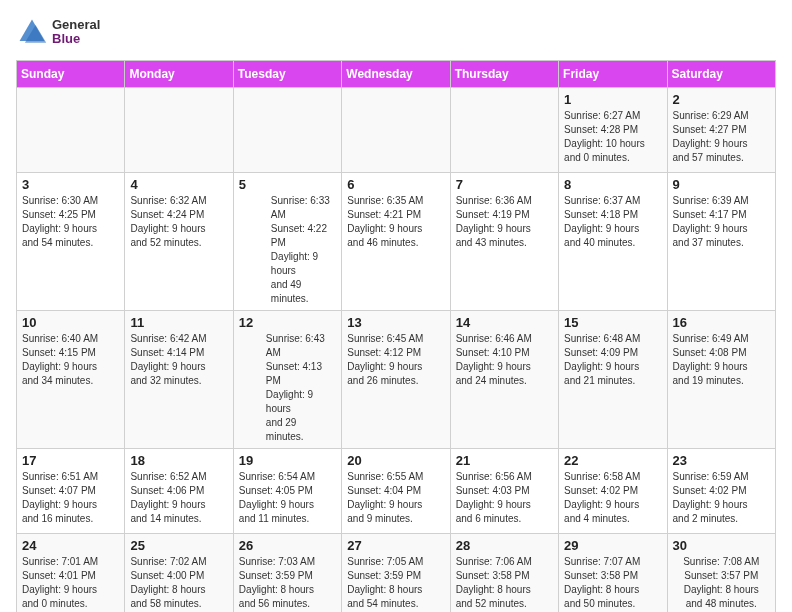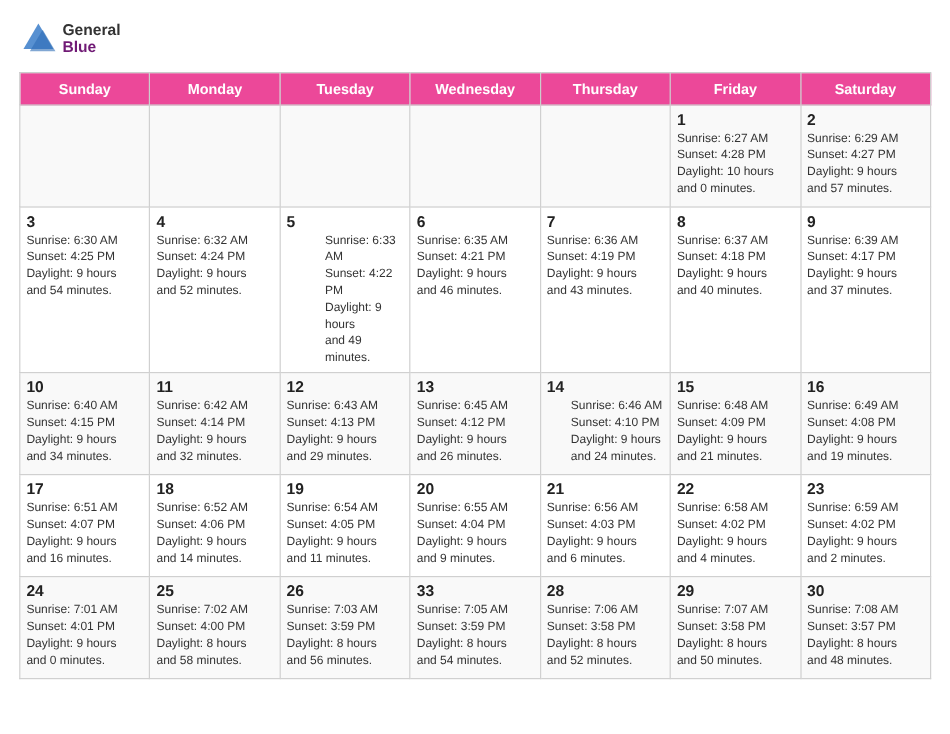--- a/index.html
+++ b/index.html
@@ -47,25 +47,25 @@
       font-size: 16px;
       font-weight: normal;
       color: #444;
     }
     table {
       width: 100%;
       border-collapse: collapse;
       table-layout: fixed;
     }
     thead tr th {
-      background-color: #ec4899;
+      background-color: #d946ef;
       color: #fff;
-      text-align: center;
+      text-align: left;
       font-size: 12px;
-      padding: 6px 20px;
+      padding: 6px 4px;
       border: 1px solid #ccc;
     }
     tbody tr td {
       vertical-align: top;
       border: 1px solid #d0d0d0;
       padding: 4px 5px;
       font-size: 10px;
       color: #333;
       height: 85px;
       background: #fff;
@@ -204,35 +204,35 @@
         </td>
         <td>
           <span class="day-num">11</span>
           <div class="day-info" style="white-space: pre-line;">Sunrise: 6:42 AM
 Sunset: 4:14 PM
 Daylight: 9 hours
 and 32 minutes.</div>
         </td>
         <td>
           <span class="day-num">12</span>
-          <div class="day-info" style="white-space: pre-line;">Sunrise: 6:43 AM
+          <div class="day-info" style="white-space: pre-line; margin-left: 27px;">Sunrise: 6:43 AM
 Sunset: 4:13 PM
 Daylight: 9 hours
 and 29 minutes.</div>
         </td>
         <td>
           <span class="day-num">13</span>
           <div class="day-info" style="white-space: pre-line;">Sunrise: 6:45 AM
 Sunset: 4:12 PM
 Daylight: 9 hours
 and 26 minutes.</div>
         </td>
         <td>
           <span class="day-num">14</span>
-          <div class="day-info" style="white-space: pre-line; margin-left: 20px;">Sunrise: 6:46 AM
+          <div class="day-info" style="white-space: pre-line;">Sunrise: 6:46 AM
 Sunset: 4:10 PM
 Daylight: 9 hours
 and 24 minutes.</div>
         </td>
         <td>
           <span class="day-num">15</span>
           <div class="day-info" style="white-space: pre-line;">Sunrise: 6:48 AM
 Sunset: 4:09 PM
 Daylight: 9 hours
 and 21 minutes.</div>
@@ -312,21 +312,21 @@
 and 58 minutes.</div>
         </td>
         <td>
           <span class="day-num">26</span>
           <div class="day-info" style="white-space: pre-line;">Sunrise: 7:03 AM
 Sunset: 3:59 PM
 Daylight: 8 hours
 and 56 minutes.</div>
         </td>
         <td>
-          <span class="day-num">33</span>
+          <span class="day-num">27</span>
           <div class="day-info" style="white-space: pre-line;">Sunrise: 7:05 AM
 Sunset: 3:59 PM
 Daylight: 8 hours
 and 54 minutes.</div>
         </td>
         <td>
           <span class="day-num">28</span>
           <div class="day-info" style="white-space: pre-line;">Sunrise: 7:06 AM
 Sunset: 3:58 PM
 Daylight: 8 hours
@@ -334,20 +334,20 @@
         </td>
         <td>
           <span class="day-num">29</span>
           <div class="day-info" style="white-space: pre-line;">Sunrise: 7:07 AM
 Sunset: 3:58 PM
 Daylight: 8 hours
 and 50 minutes.</div>
         </td>
         <td>
           <span class="day-num">30</span>
-          <div class="day-info" style="white-space: pre-line;">Sunrise: 7:08 AM
+          <div class="day-info" style="white-space: pre-line; text-align: center;">Sunrise: 7:08 AM
 Sunset: 3:57 PM
 Daylight: 8 hours
 and 48 minutes.</div>
         </td>
       </tr>
     </tbody>
 </table>
 
 </body></html>

